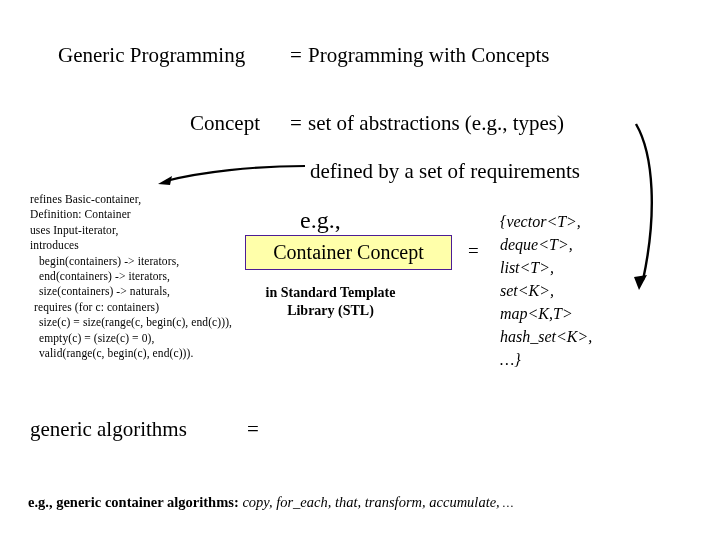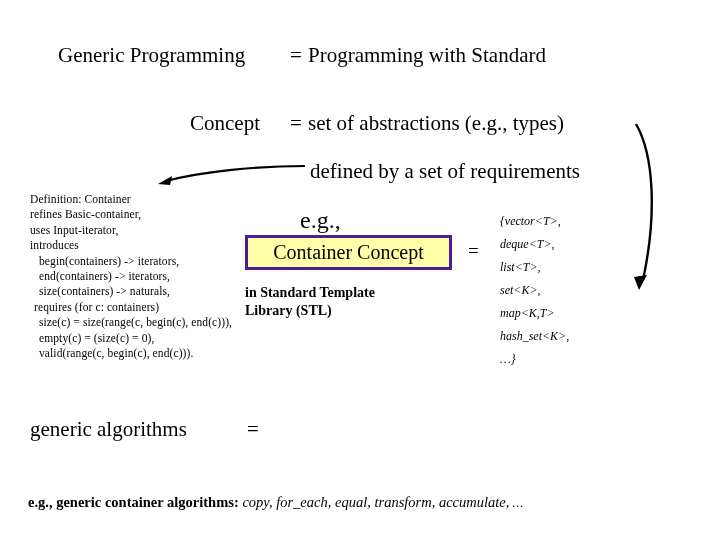--- a/index.html
+++ b/index.html
@@ -52,53 +52,53 @@
     font-size: 24px;
   }
 
   
   .concept-box {
     left: 245px;
     top: 235px;
     width: 207px;
     height: 35px;
     background: #ffffaa;
-    border: 3px solid #4c1d95;
+    border: 1px solid #4c1d95;
     box-sizing: border-box;
     display: flex;
     align-items: center;
     justify-content: center;
     font-size: 20px;
   }
 
   
   .eq-mid {
     left: 468px;
     top: 240px;
     font-size: 19px;
   }
 
   
   .stl-caption {
-    left: 245px;
+    left: 227px;
     top: 284px;
     width: 207px;
-    text-align: left;
+    text-align: center;
     font-size: 14px;
     font-weight: bold;
     line-height: 18px;
     white-space: normal;
   }
 
   
   .typelist {
     left: 500px;
     top: 210px;
     font-style: italic;
-    font-size: 12px;
+    font-size: 16px;
     line-height: 23px;
   }
 
   
   .bot-ga  { left: 30px;  top: 417px; font-size: 21px; }
   .bot-eq  { left: 247px; top: 417px; font-size: 21px; }
   .bot-txt {
     left: 270px; top: 417px;
     font-size: 21px; line-height: 28px;
     white-space: normal; width: 450px;
@@ -123,30 +123,30 @@
     pointer-events: none;
   }
 </style>
 </head>
 <body>
 
 <div id="slide">
 
   <div class="abs hl hl-gp">Generic Programming</div>
   <div class="abs hl hl-eq1">=</div>
-  <div class="abs hl" style="left:308px; top:42px;">Programming with Standard</div>
+  <div class="abs hl" style="left:308px; top:42px;">Programming with Concepts</div>
 
   <div class="abs hl hl-conc">Concept</div>
   <div class="abs hl hl-eq2">=</div>
   <div class="abs hl" style="left:308px; top:110px;">set of abstractions (e.g., types)</div>
   <div class="abs hl hl-def">defined by a set of requirements</div>
 
   <div class="abs defblock">
+    <div>refines Basic-container,</div>
     <div>Definition: Container</div>
-    <div>refines Basic-container,</div>
     <div>uses Input-iterator,</div>
     <div>introduces</div>
     <div class="i1">begin(containers) -&gt; iterators,</div>
     <div class="i1">end(containers) -&gt; iterators,</div>
     <div class="i1">size(containers) -&gt; naturals,</div>
     <div class="i2">requires (for c: containers)</div>
     <div class="i1">size(c) = size(range(c, begin(c), end(c))),</div>
     <div class="i1">empty(c) = (size(c) = 0),</div>
     <div class="i1">valid(range(c, begin(c), end(c))).</div>
   </div>
@@ -171,21 +171,21 @@
     <div>set&lt;K&gt;,</div>
     <div>map&lt;K,T&gt;</div>
     <div>hash_set&lt;K&gt;,</div>
     <div>…}</div>
   </div>
 
   <div class="abs bot-ga">generic algorithms</div>
   <div class="abs bot-eq">=</div>
 
   <div class="abs footer">
-    <b>e.g., generic container algorithms:</b><i> copy, for_each, equal, transform, accumulate,</i><i class="tail"> …</i>
+    <b>e.g., generic container algorithms:</b><i> copy, for_each, that, transform, accumulate,</i><i class="tail"> …</i>
   </div>
 
   <svg id="arrows" viewBox="0 0 720 540">
 
     <path d="M 305 166 C 255 166, 200 172, 166 181" fill="none" stroke="#000000" stroke-width="2.2"></path>
     <polygon points="158,184 172,176 170,185" fill="#000000"></polygon>
 
     <path d="M 636 124 C 654 155, 657 215, 643 280" fill="none" stroke="#000000" stroke-width="2.4"></path>
     <polygon points="639,290 647,275 634,277" fill="#000000"></polygon>
   </svg>

